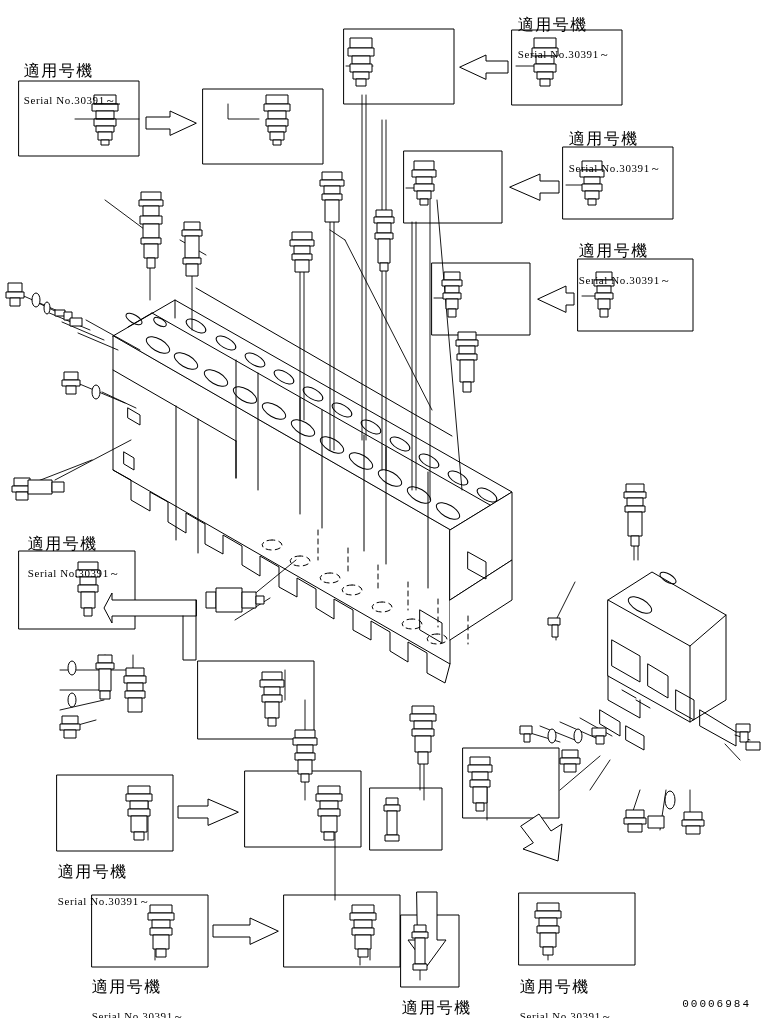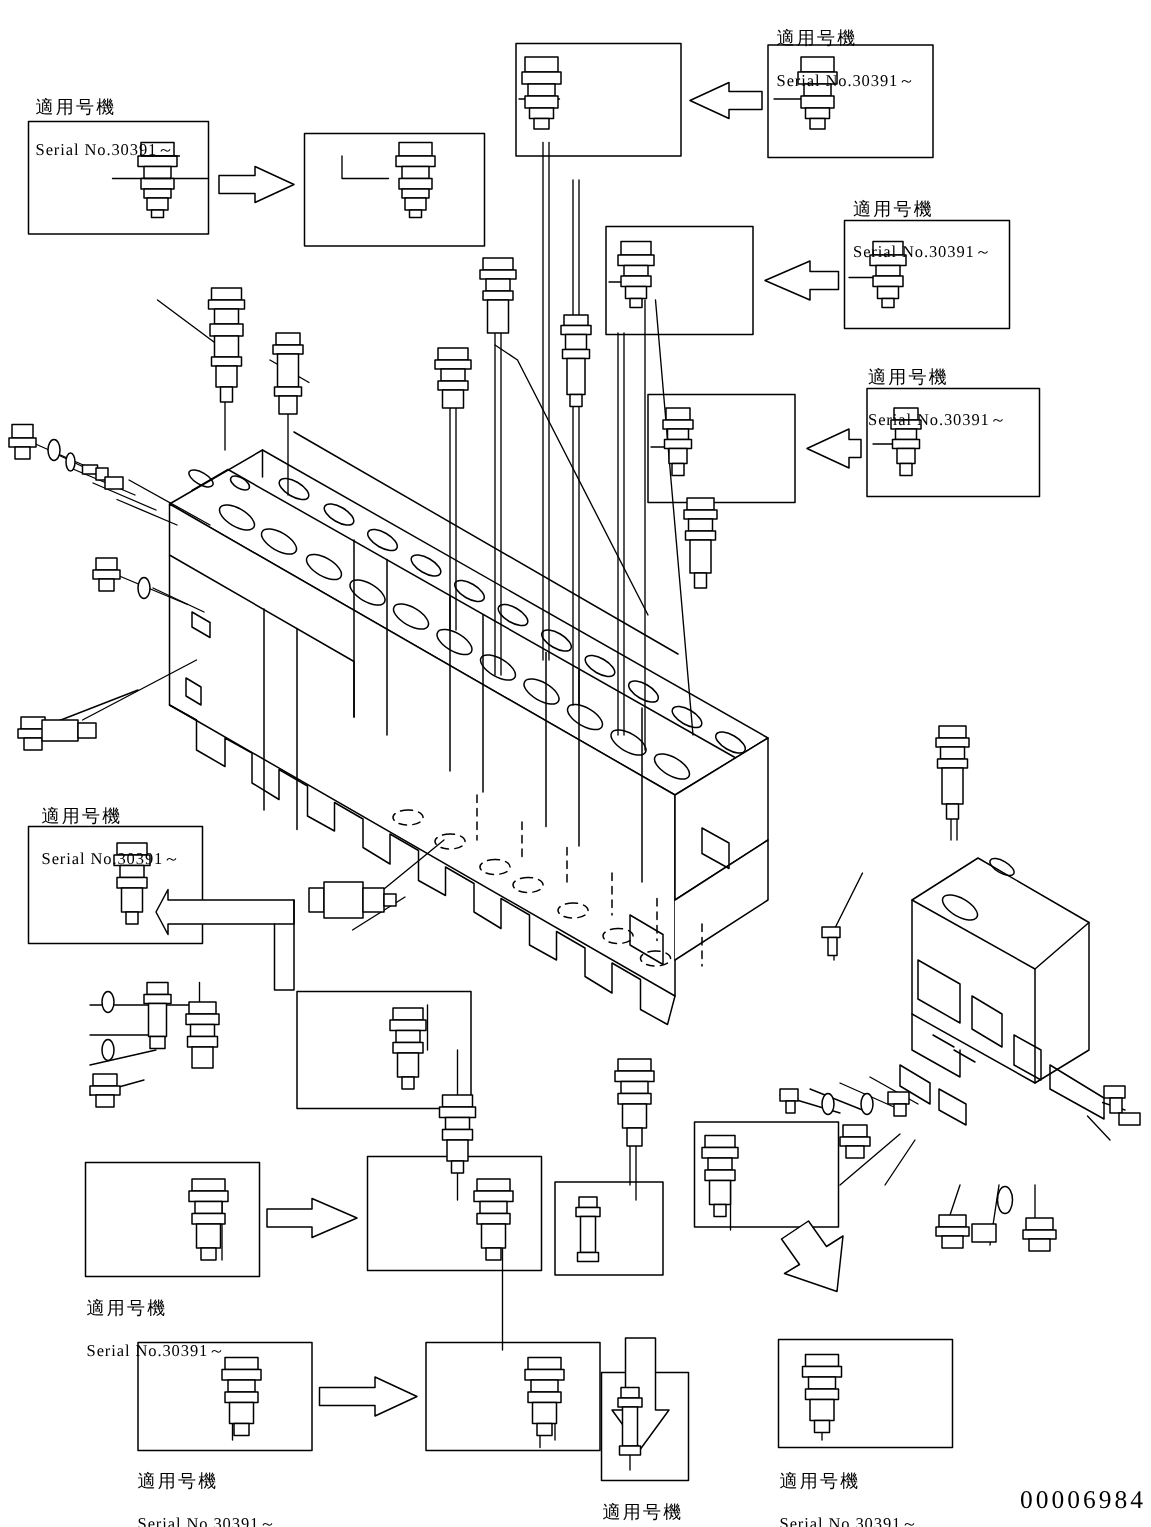--- a/index.html
+++ b/index.html
@@ -26,34 +26,34 @@
     position: absolute;
     font-family: "Liberation Serif", serif;
     font-size: 12.5px;
     line-height: 14px;
     color: #000;
     white-space: pre;
     letter-spacing: 0.3px;
   }
   .note .jp {
     font-family: "DejaVu Sans", sans-serif;
-    font-size: 12px;
+    font-size: 16px;
     letter-spacing: 1.5px;
   }
   .note .sn {
     font-family: "Liberation Serif", serif;
     font-size: 11px;
     letter-spacing: 0.6px;
   }
   .partno {
     position: absolute;
-    right: 3px;
+    right: 16px;
     bottom: 8px;
-    font-family: Liberation Serif, serif;
-    font-size: 17px;
+    font-family: Liberation Mono, monospace;
+    font-size: 11px;
     letter-spacing: 2px;
     color: #000;
   }
 </style>
 </head>
 <body>
 
 <div id="page">
 
   <svg class="layer" viewBox="0 0 767 1018">

